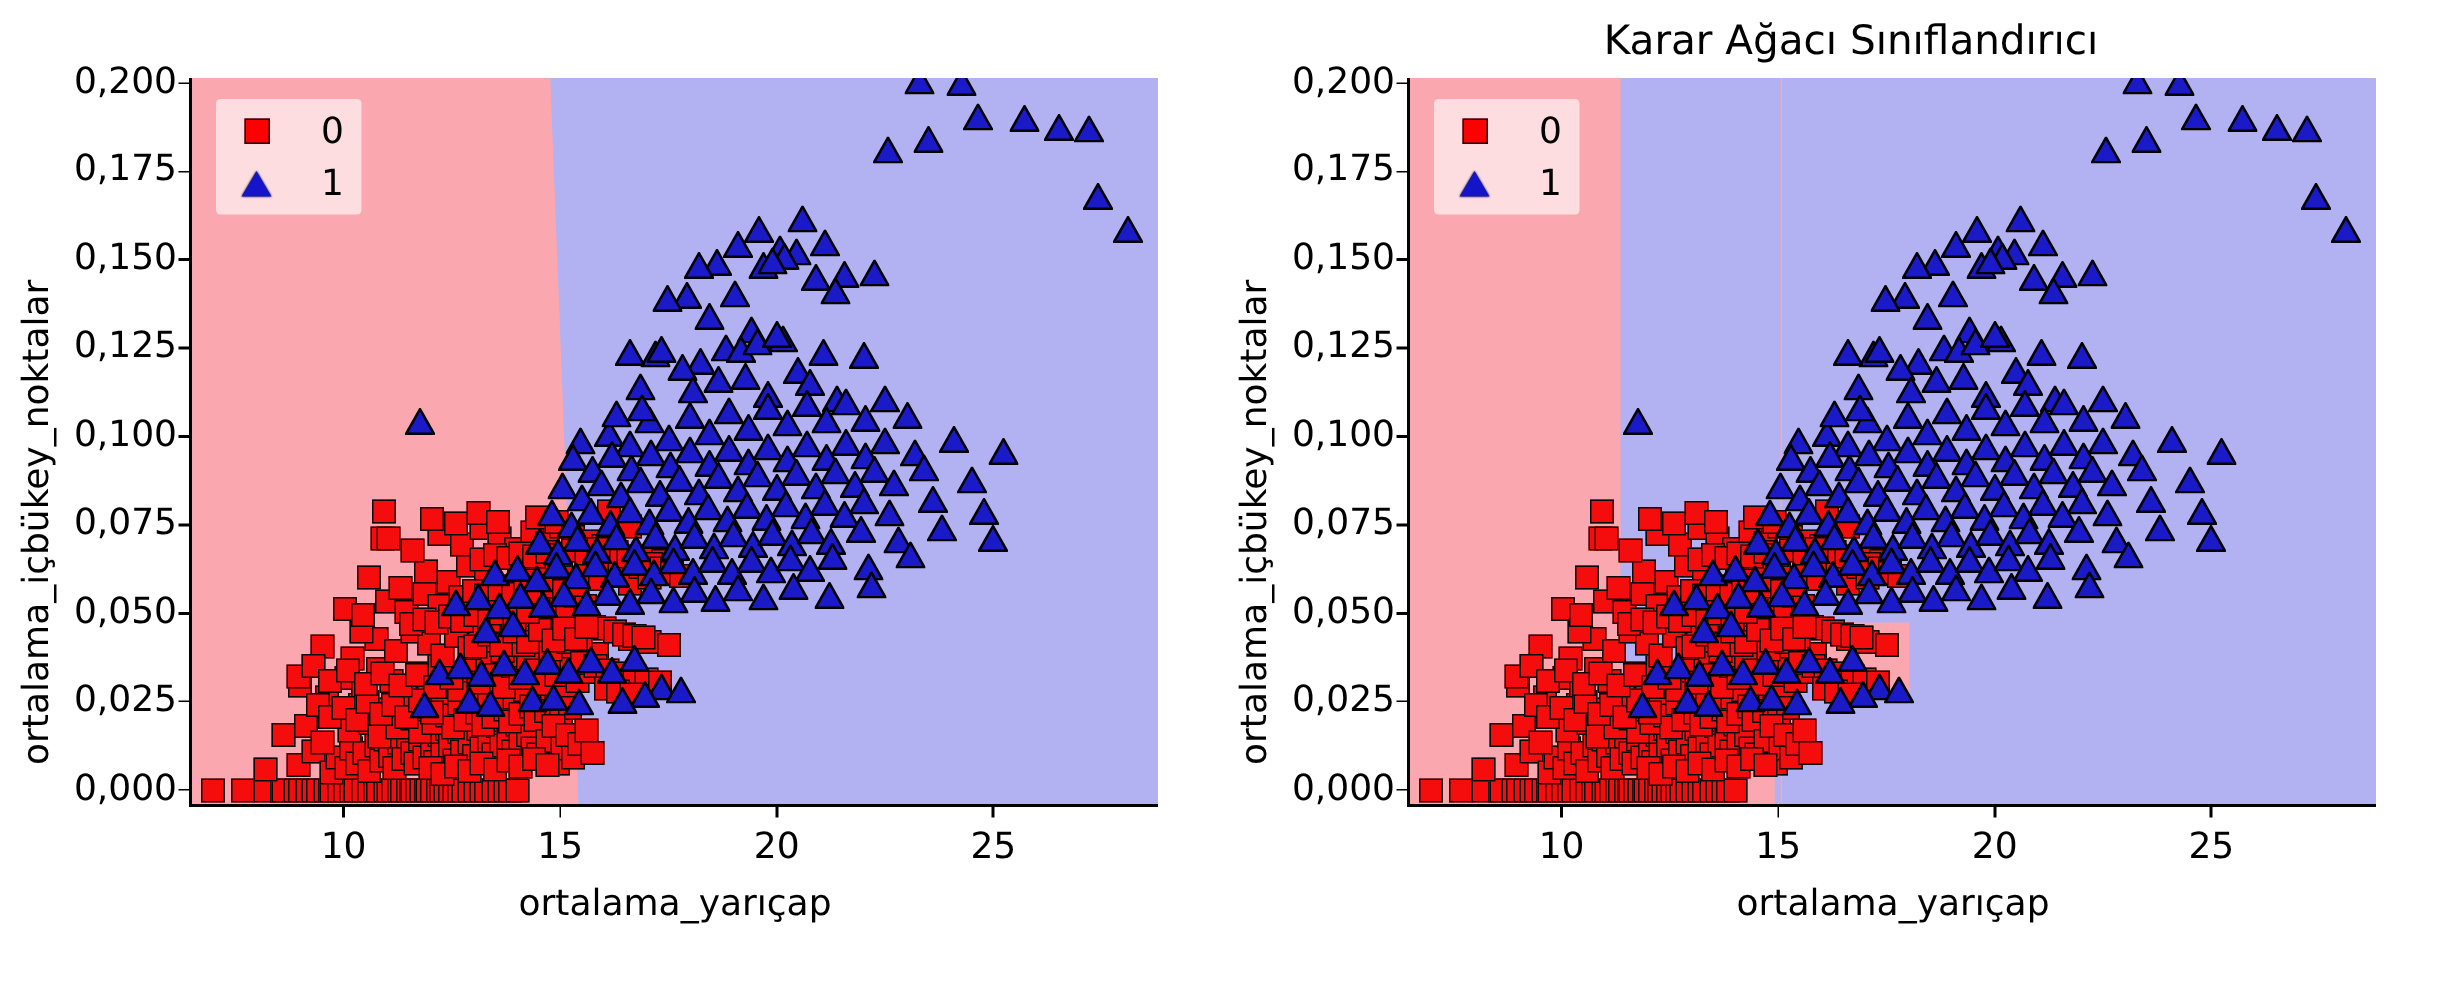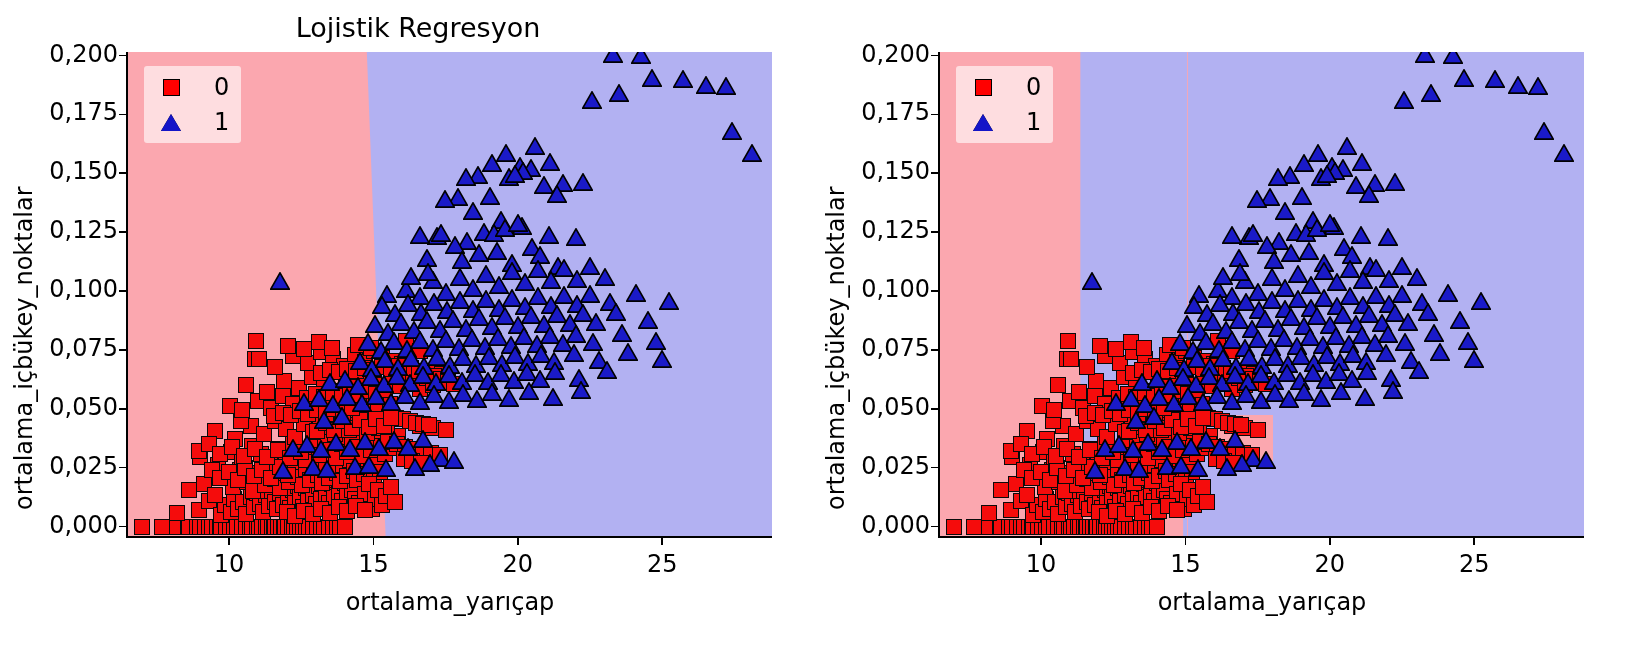--- a/index.html
+++ b/index.html
@@ -156,21 +156,20 @@
     margin-top: -8px;
   }
 </style>
 </head>
 <body>
 
 <div id="figure">
 
   <div class="panel panel-left">
 
-    <div class="title">Lojistik Regresyon</div>
 
     <div class="axes" id="axes-left">
 
     <div class="region" style="left: 0px; top: 0px; width: 644px; height: 484px; background: rgb(178, 177, 242);"></div>
         <div class="region" style="left: 0px; top: 0px; width: 644px; height: 484px; background: rgb(251, 167, 175); clip-path: polygon(0px 0px, 238.829px 0px, 257.6px 484px, 0px 484px);"></div>
         <div class="marker m-sq" style="left: 13.8619px; top: 474.579px;"></div>
         <div class="marker m-sq" style="left: 34.3659px; top: 474.579px;"></div>
         <div class="marker m-sq" style="left: 49.0942px; top: 474.579px;"></div>
         <div class="marker m-sq" style="left: 59.7794px; top: 474.579px;"></div>
         <div class="marker m-sq" style="left: 60.6457px; top: 474.579px;"></div>
@@ -1623,20 +1622,21 @@
       <div class="tick-mark tick-y" style="left: 119.4px; top: 172.494px;"></div>
       <div class="ticklabel ticklabel-y" style="left: -22px; top: 157.294px; width: 140px;">0,150</div>
       <div class="tick-mark tick-y" style="left: 119.4px; top: 113.614px;"></div>
       <div class="ticklabel ticklabel-y" style="left: -22px; top: 98.4136px; width: 140px;">0,175</div>
       <div class="tick-mark tick-y" style="left: 119.4px; top: 54.7328px;"></div>
       <div class="ticklabel ticklabel-y" style="left: -22px; top: 39.5328px; width: 140px;">0,200</div>
     </div>
 
   <div class="panel panel-right">
 
+    <div class="title">Karar Ağacı Sınıflandırıcı</div>
 
     <div class="axes" id="axes-right">
     <div class="region" style="left: 0px; top: 0px; width: 644px; height: 484px; background: rgb(178, 177, 242);"></div>
         <div class="region" style="left: 0px; top: 0px; width: 644px; height: 484px; background: rgb(251, 167, 175); clip-path: polygon(0px 0px, 140.352px 0px, 140.352px 390.968px, 243.161px 390.968px, 243.161px 484px, 0px 484px);"></div>
         <div class="region" style="left: 275.794px; top: 363.412px; width: 56.8915px; height: 45.6915px; background: rgb(251, 167, 175);"></div>
         <div class="region" style="left: 246.626px; top: 0px; width: 1.4px; height: 484px; background: rgb(251, 167, 175); opacity: 0.85;"></div>
         <div class="marker m-sq" style="left: 13.8619px; top: 474.579px;"></div>
         <div class="marker m-sq" style="left: 34.3659px; top: 474.579px;"></div>
         <div class="marker m-sq" style="left: 49.0942px; top: 474.579px;"></div>
         <div class="marker m-sq" style="left: 59.7794px; top: 474.579px;"></div>

